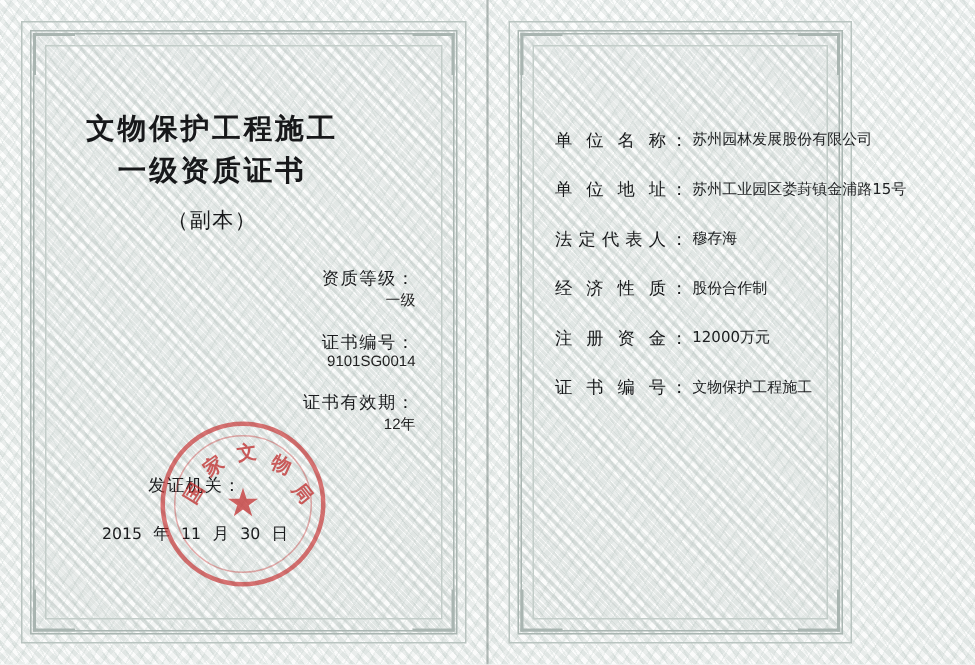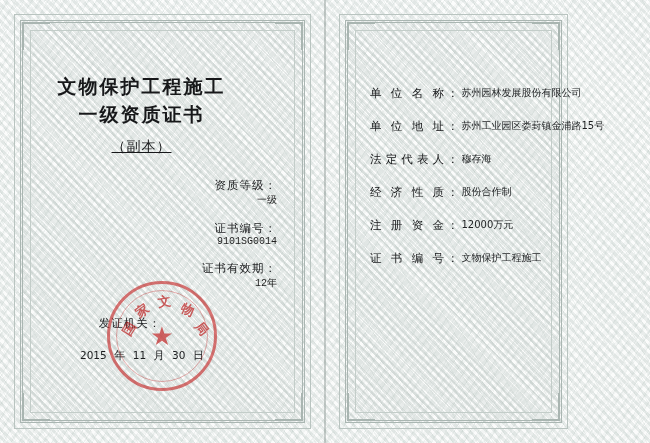--- a/index.html
+++ b/index.html
@@ -93,21 +93,20 @@
     font-size: 19px;
     font-weight: bold;
     letter-spacing: 2px;
     line-height: 28px;
   }
   .title-sub {
     font-family: "DejaVu Serif", "Liberation Serif", serif;
     font-size: 14px;
     letter-spacing: 1px;
     margin-top: 10px;
-    text-decoration: underline;
   }
   .left-fields {
     position: absolute;
     top: 178px;
     left: 62px;
     width: 215px;
   }
   .lf-row {
     display: flex;
     align-items: flex-end;
@@ -116,21 +115,21 @@
     color: #1b1c1e;
     flex-direction: column;
   }
   .lf-label {
     font-family: "DejaVu Serif", "Liberation Serif", serif;
     font-size: 11.5px;
     letter-spacing: 1px;
     white-space: nowrap;
   }
   .lf-value {
-    font-family: Liberation Mono, monospace;
+    font-family: Liberation Sans, sans-serif;
     font-size: 10px;
     margin-left: 8px;
     padding-bottom: 1px;
     color: #222;
     text-align: center;
   }
   .issuer-row {
     position: absolute;
     top: 316px;
     left: 0;
@@ -143,21 +142,20 @@
   }
   .date-row {
     position: absolute;
     top: 348px;
     left: 0;
     width: 260px;
     text-align: center;
     font-family: "DejaVu Serif", "Liberation Serif", serif;
     font-size: 11px;
     color: #1b1c1e;
-    margin-left: 12px;
   }
   .date-row span { margin: 0 2px; }
   .date-num {
     font-family: "DejaVu Sans", "Liberation Sans", sans-serif;
     font-size: 10.5px;
   }
 
   
   .seal {
     position: absolute;

